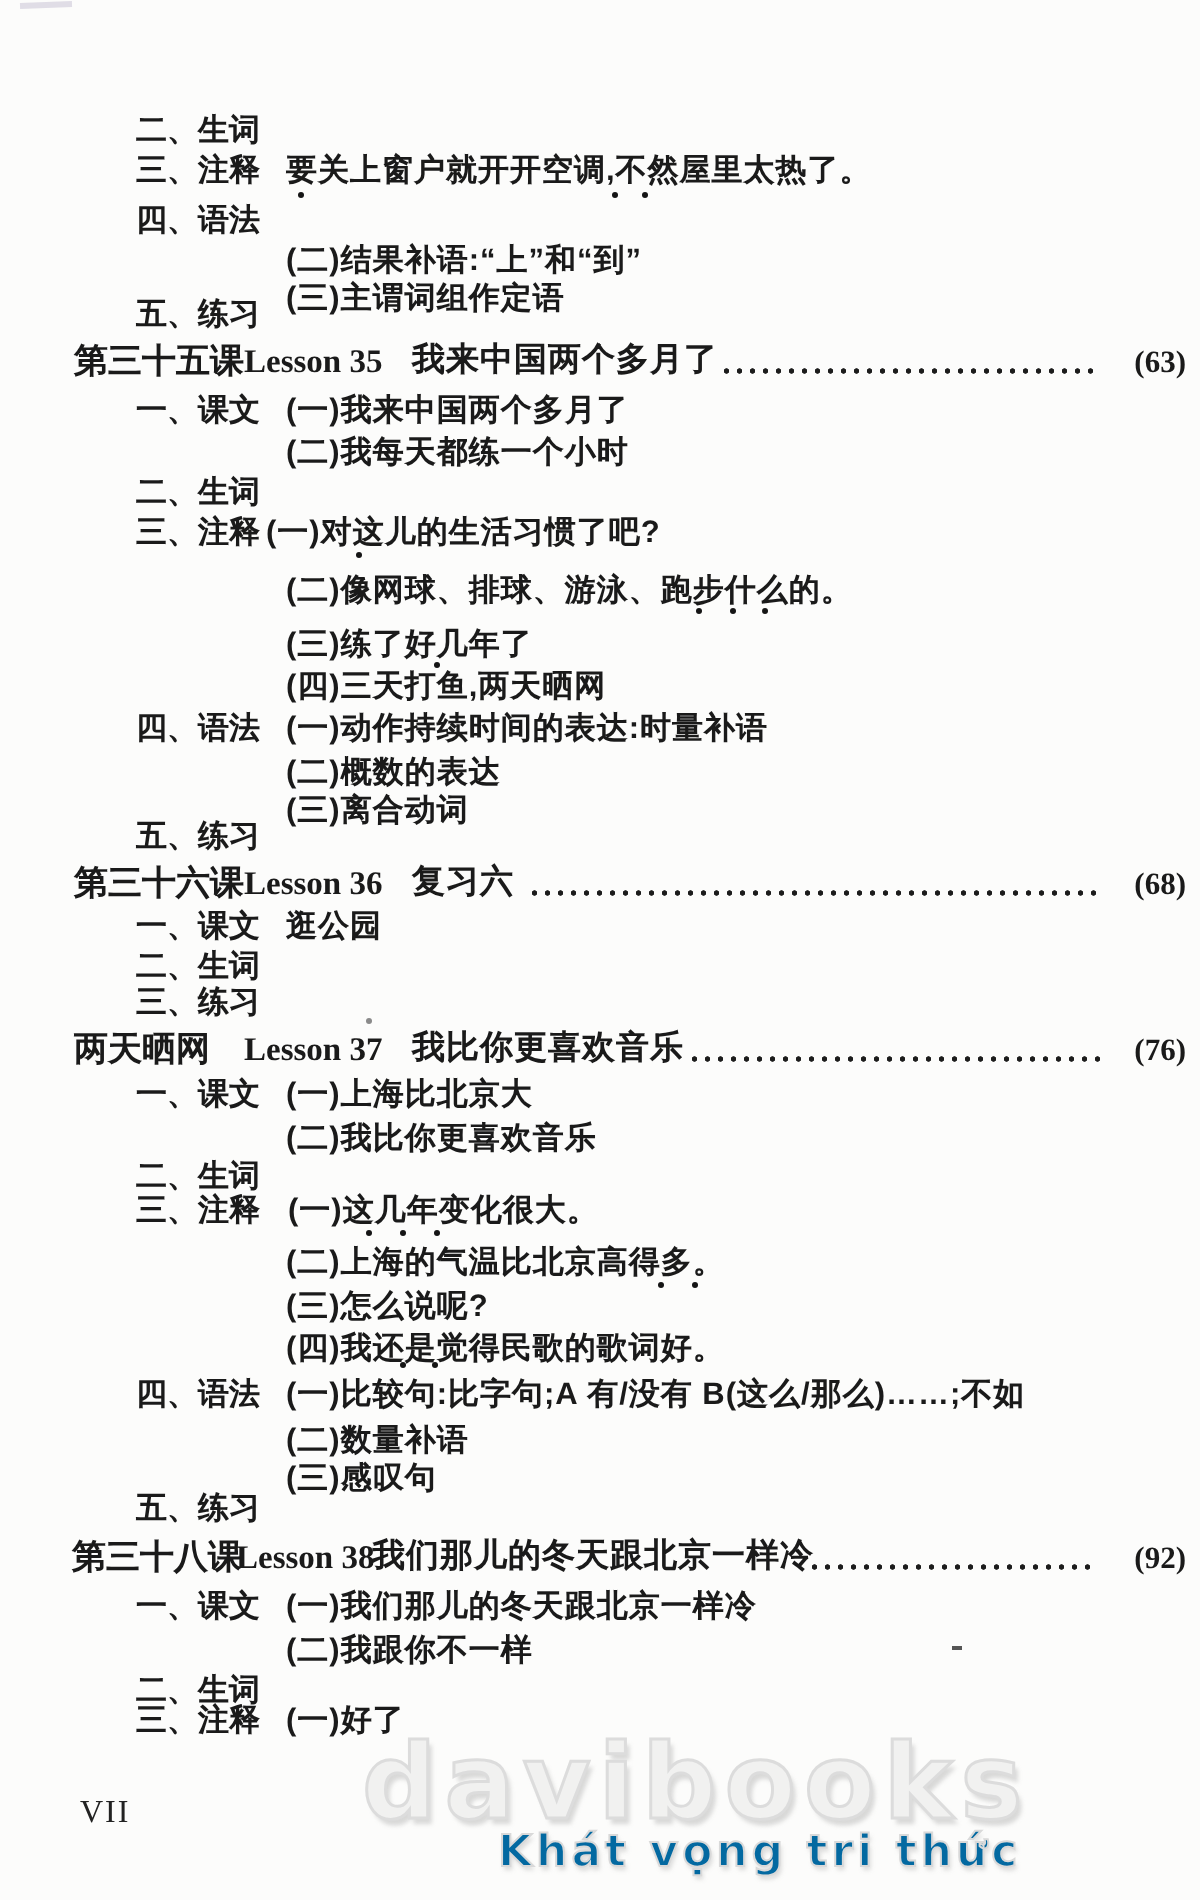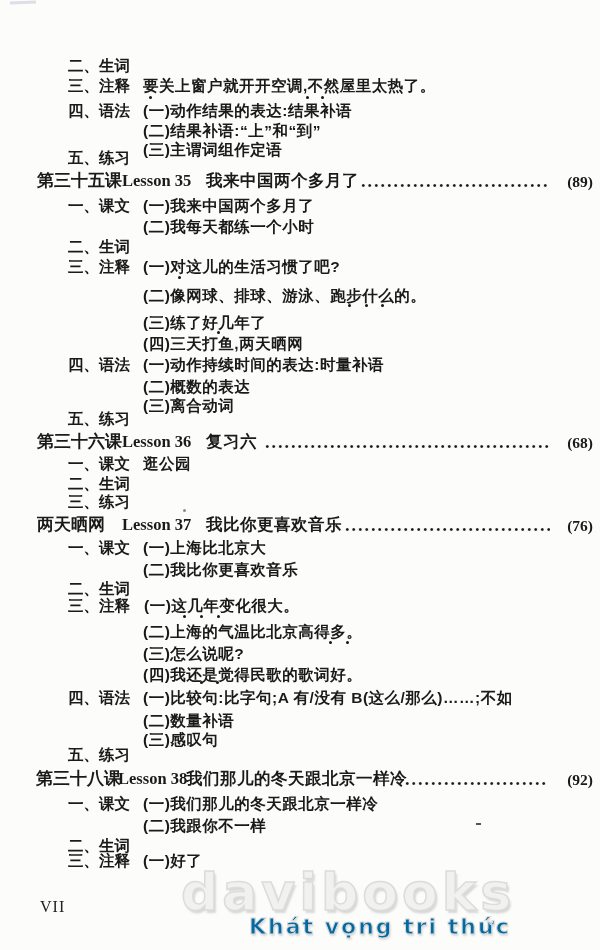--- a/index.html
+++ b/index.html
@@ -80,51 +80,50 @@
   <div id="toc">
       <div class="line" style="top: 57px;">
         <span class="seg item" style="left: 68px;">二、生词</span>
       </div>
       <div class="line" style="top: 77px;">
         <span class="seg item" style="left: 68px;">三、注释</span>
         <span class="seg content" style="left: 143px;">要关上窗户就开开空调,不然屋里太热了。</span>
       </div>
       <div class="line" style="top: 102px;">
         <span class="seg item" style="left: 68px;">四、语法</span>
-        <span class="seg content" style="left: 143px;">(一)动作结果的表达:结果补语</span>
       </div>
       <div class="line" style="top: 122px;">
         <span class="seg content" style="left: 143px;">(二)结果补语:“上”和“到”</span>
       </div>
       <div class="line" style="top: 141px;">
         <span class="seg content" style="left: 143px;">(三)主谓词组作定语</span>
       </div>
       <div class="line" style="top: 149px;">
         <span class="seg item" style="left: 68px;">五、练习</span>
       </div>
       <div class="line" style="top: 172px;">
         <span class="seg sec-no" style="left: 37px;">第三十五课</span>
         <span class="seg sec-lesson" style="left: 122px;">Lesson 35</span>
         <span class="seg sec-title" style="left: 206px;">我来中国两个多月了</span>
         <span class="leader" style="left: 360px; width: 190px;"></span>
-        <span class="seg page-no">(89)</span>
+        <span class="seg page-no">(63)</span>
       </div>
       <div class="line" style="top: 197px;">
         <span class="seg item" style="left: 68px;">一、课文</span>
         <span class="seg content" style="left: 143px;">(一)我来中国两个多月了</span>
       </div>
       <div class="line" style="top: 218px;">
         <span class="seg content" style="left: 143px; text-align: right;">(二)我每天都练一个小时</span>
       </div>
       <div class="line" style="top: 238px;">
         <span class="seg item" style="left: 68px;">二、生词</span>
       </div>
       <div class="line" style="top: 258px;">
         <span class="seg item" style="left: 68px;">三、注释</span>
-        <span class="seg content" style="left: 143px; text-align: right;">(一)对这儿的生活习惯了吧?</span>
+        <span class="seg content" style="left: 133px; text-align: right;">(一)对这儿的生活习惯了吧?</span>
       </div>
       <div class="line" style="top: 287px;">
         <span class="seg content" style="left: 143px;">(二)像网球、排球、游泳、跑步什么的。</span>
       </div>
       <div class="line" style="top: 314px;">
         <span class="seg content" style="left: 143px;">(三)练了好几年了</span>
       </div>
       <div class="line" style="top: 335px;">
         <span class="seg content" style="left: 143px;">(四)三天打鱼,两天晒网</span>
       </div>

